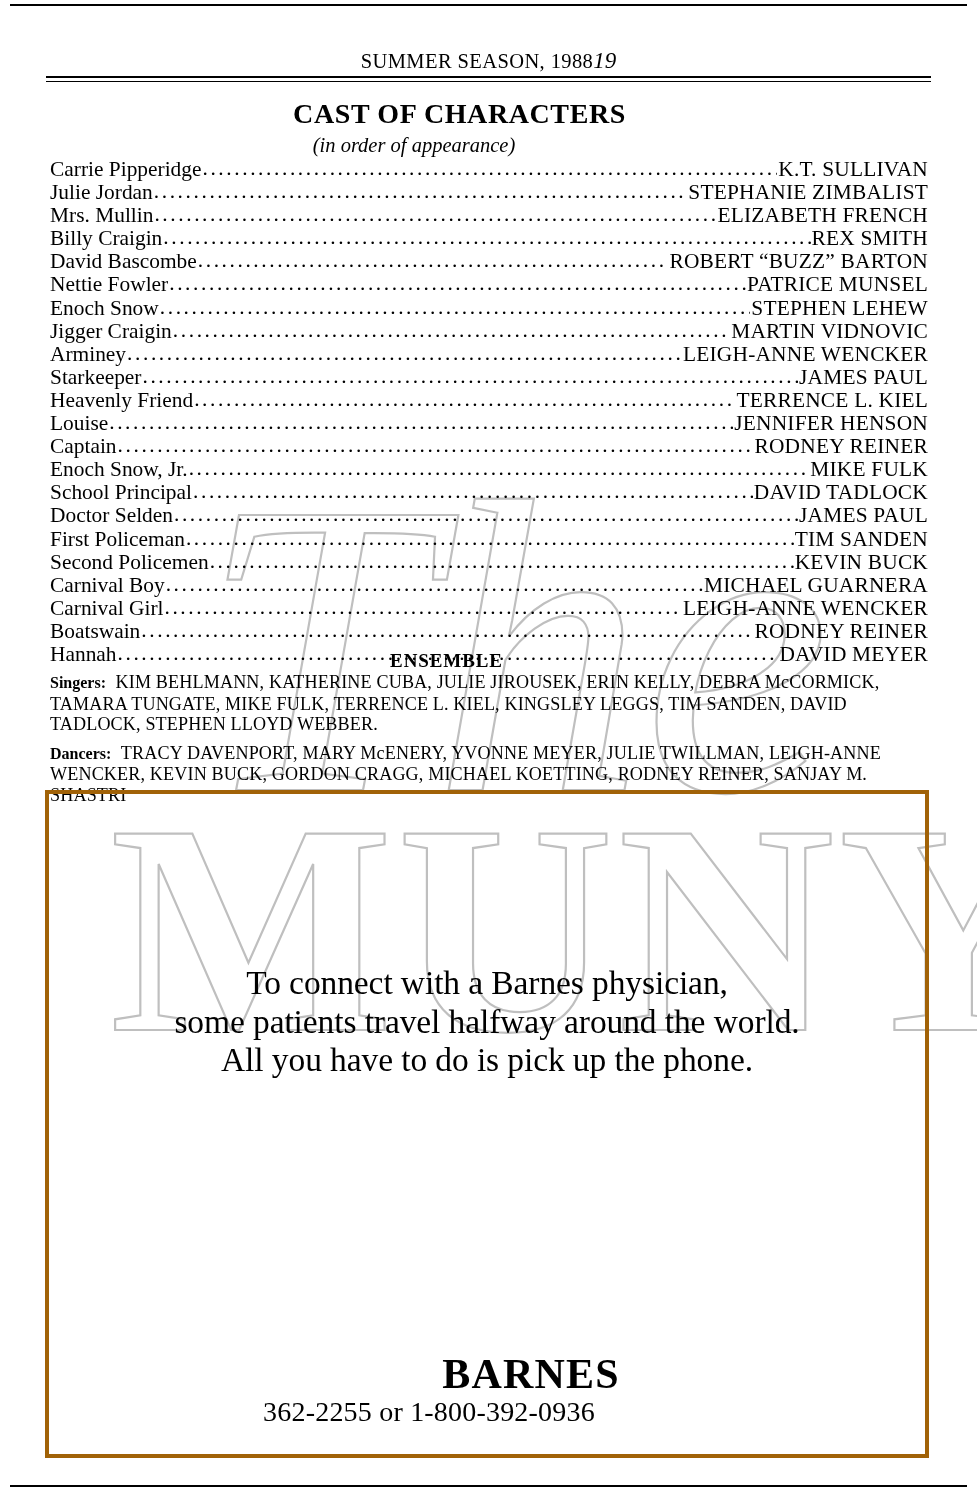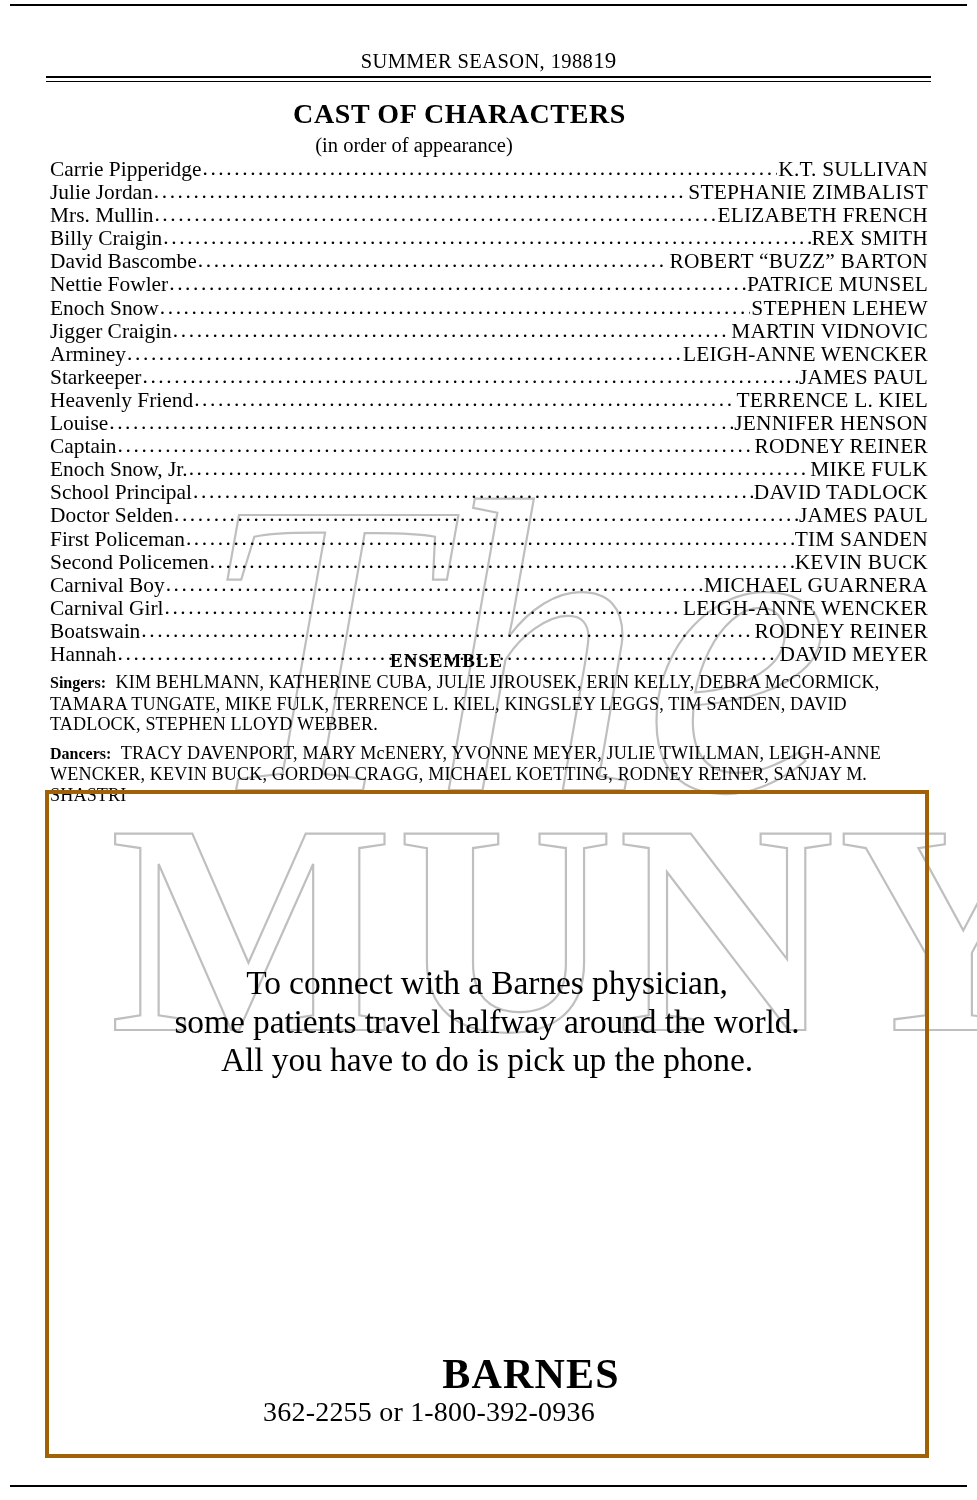--- a/index.html
+++ b/index.html
@@ -66,20 +66,21 @@
     justify-content: center;
   }
   .runhead-left {
     font-size: 20.5px;
     letter-spacing: 0.4px;
     font-variant: normal;
     white-space: nowrap;
   }
   .runhead-right {
     font-size: 23px;
+    font-style: italic;
   }
   .head-rules {
     position: absolute;
     left: 46px;
     top: 76px;
     width: 885px;
   }
   .head-rules .r1 {
     height: 0;
     border-top: 2.4px solid #000;
@@ -101,20 +102,21 @@
     font-weight: bold;
     letter-spacing: 0.6px;
   }
   .cast-sub {
     position: absolute;
     left: 0;
     top: 134px;
     width: 828px;
     text-align: center;
     font-size: 20.5px;
+    font-style: italic;
   }
 
   
   #cast-list {
     position: absolute;
     left: 50px;
     top: 158px;
     width: 878px;
   }
   .cast-row {

